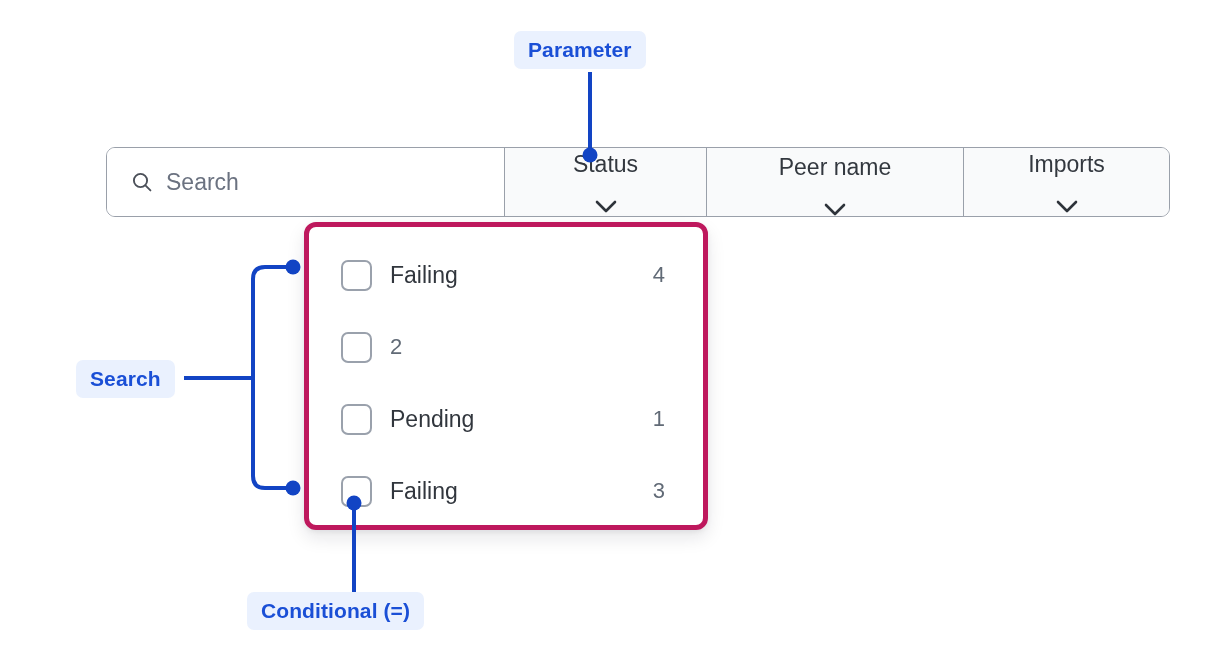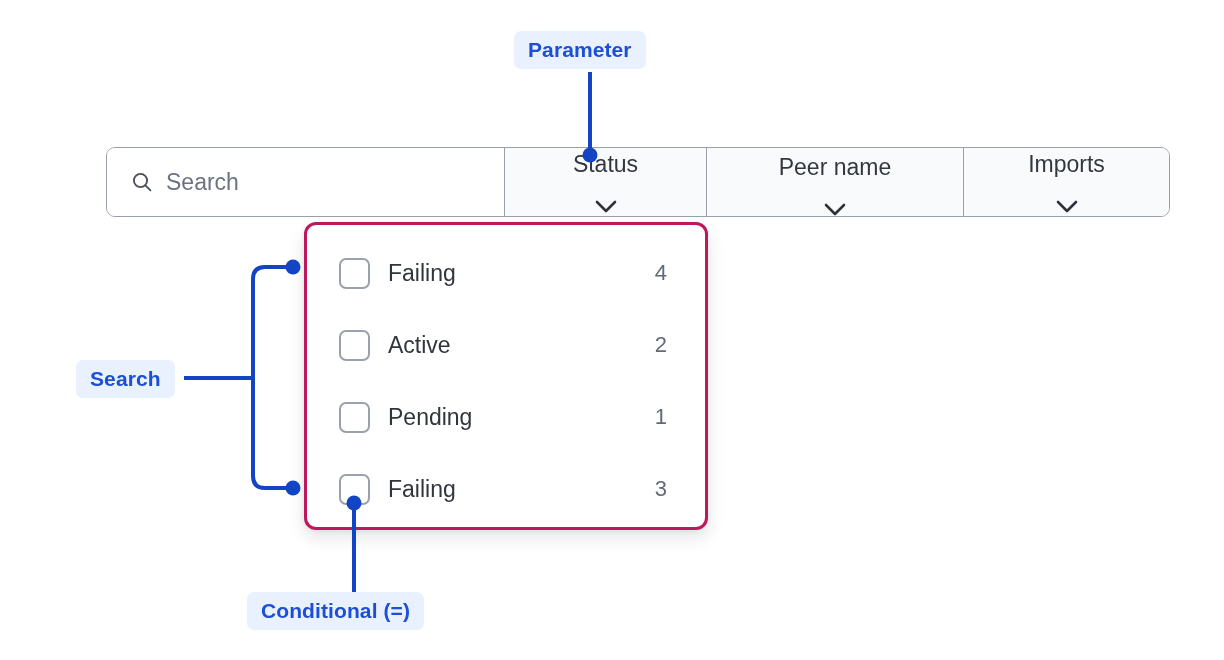--- a/index.html
+++ b/index.html
@@ -112,21 +112,21 @@
   .chev { width: 22px; height: 13px; display: block; flex: 0 0 auto; }
 
   
   #dropdown {
     position: absolute;
     left: 304px;
     top: 222px;
     width: 404px;
     height: 308px;
     background: #ffffff;
-    border: 3px solid #be185d;
+    border: 5px solid #be185d;
     border-radius: 12px;
     box-shadow: 0 8px 18px rgba(16,24,40,0.10), 0 2px 5px rgba(16,24,40,0.06);
     box-sizing: border-box;
     padding: 24px 0 0 0;
     z-index: 30;
   }
   .opt-row {
     display: flex;
     align-items: center;
     height: 48px;
@@ -220,21 +220,20 @@
   <div id="dropdown">
 
     <div class="opt-row">
       <span class="opt-check"></span>
       <span class="opt-label">Failing</span>
       <span class="opt-count">4</span>
     </div>
 
     <div class="opt-row">
       <span class="opt-check"></span>
-      <span class="opt-label">Active</span>
       <span class="opt-count">2</span>
     </div>
 
     <div class="opt-row">
       <span class="opt-check"></span>
       <span class="opt-label">Pending</span>
       <span class="opt-count">1</span>
     </div>
 
     <div class="opt-row">

